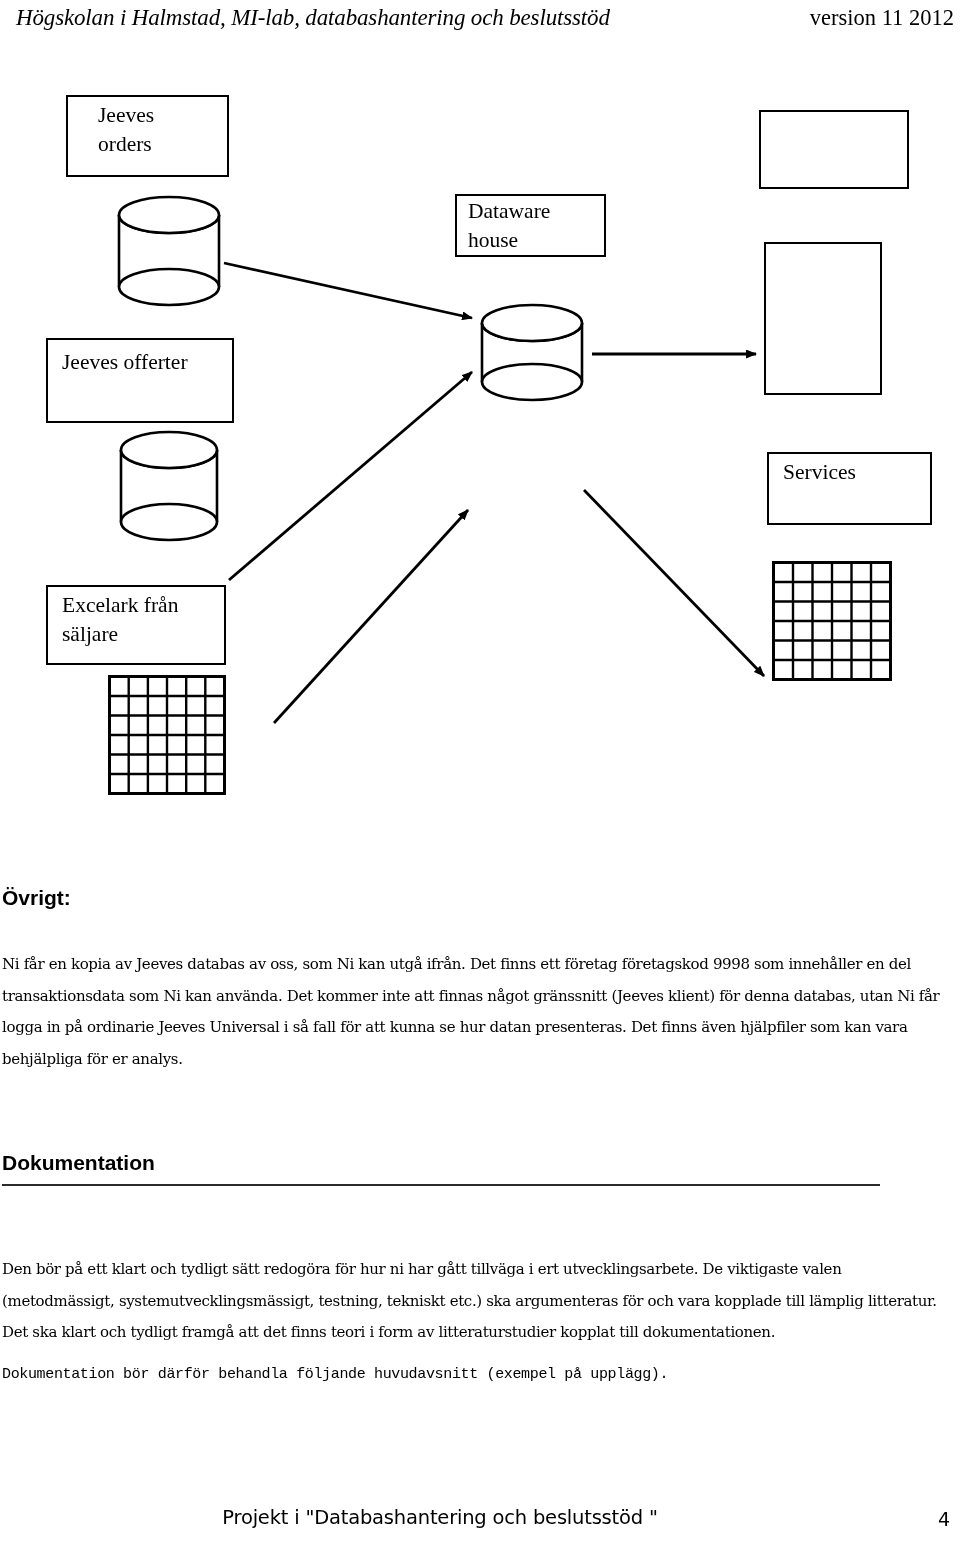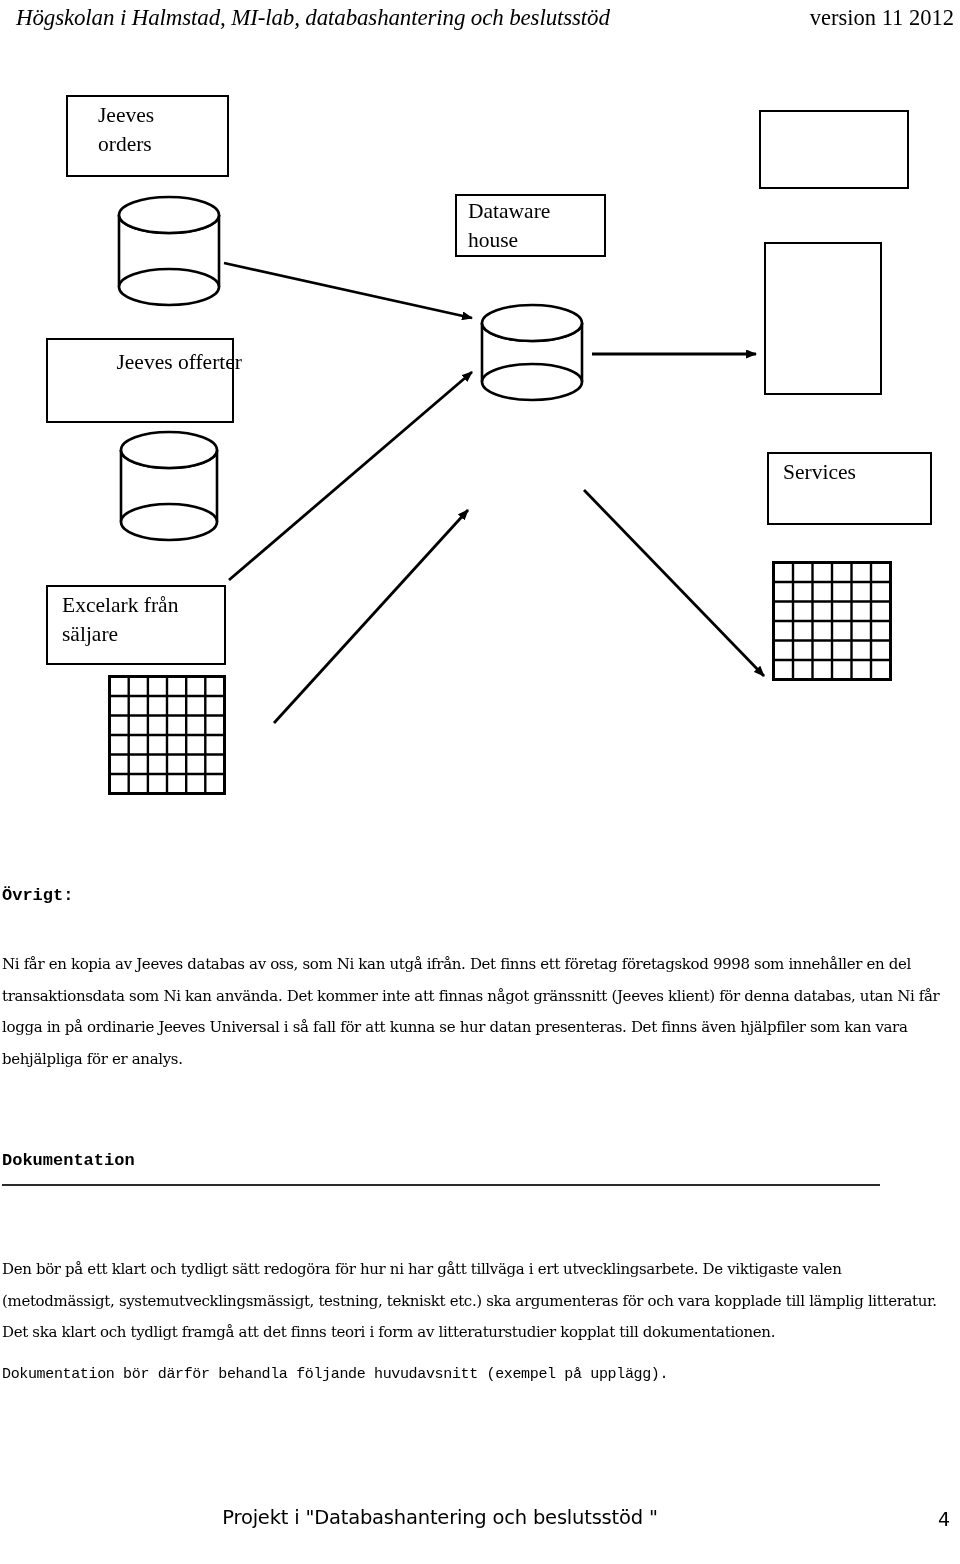--- a/index.html
+++ b/index.html
@@ -64,23 +64,23 @@
   .dbox-label {
     position: absolute;
     font-size: 21.5px;
     line-height: 1.33;
     white-space: pre-line;
   }
 
   
   .section-heading {
     position: absolute;
-    font-family: Liberation Mono, monospace;
+    font-family: Liberation Sans, sans-serif;
     font-weight: bold;
-    font-size: 17px;
+    font-size: 21px;
   }
   .body-para {
     position: absolute;
     font-family: "DejaVu Serif", "Liberation Serif", serif;
     font-size: 15px;
     line-height: 31.5px;
     letter-spacing: -0.35px;
   }
   #rule-line {
     position: absolute;
@@ -167,21 +167,21 @@
     <line x1="548" y1="274" x2="712" y2="274" stroke="#000" stroke-width="2.8" marker-end="url(#arrowhead)"></line>
 
     <line x1="540" y1="410" x2="720" y2="596" stroke="#000" stroke-width="2.8" marker-end="url(#arrowhead)"></line>
   </svg>
 
   <div class="dbox" style="left:22px; top:15px; width:163px; height:82px;"></div>
   <div class="dbox-label" style="left:54px; top:21px; width:130px;">Jeeves
 orders</div>
 
   <div class="dbox" style="left:2px; top:258px; width:188px; height:85px;"></div>
-  <div class="dbox-label" style="left:18px; top:268px; width:180px;text-align:right;">Jeeves offerter</div>
+  <div class="dbox-label" style="left:18px; top:268px; width:180px;">Jeeves offerter</div>
 
   <div class="dbox" style="left:2px; top:505px; width:180px; height:80px;"></div>
   <div class="dbox-label" style="left:18px; top:511px; width:170px;">Excelark från
 säljare</div>
 
   <div class="dbox" style="left:411px; top:114px; width:151px; height:63px;"></div>
   <div class="dbox-label" style="left:424px; top:117px; width:146px;">Dataware
 house</div>
 
   <div class="dbox" style="left:715px; top:30px; width:150px; height:79px;"></div>

